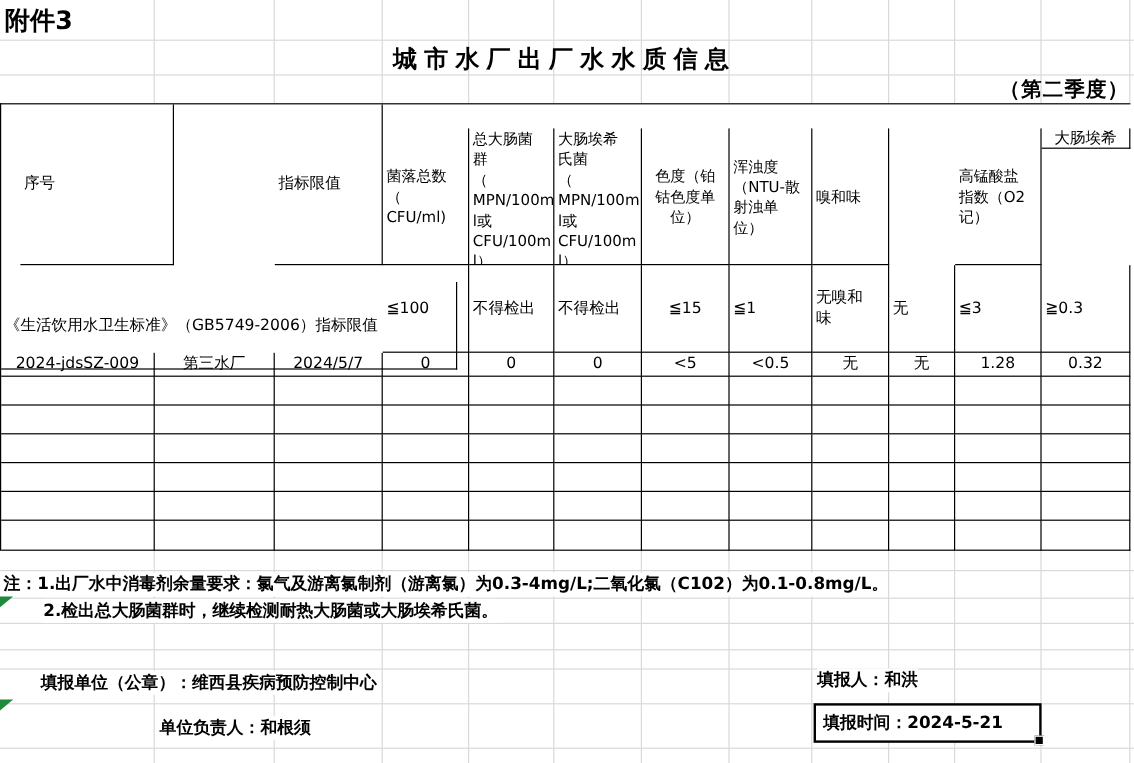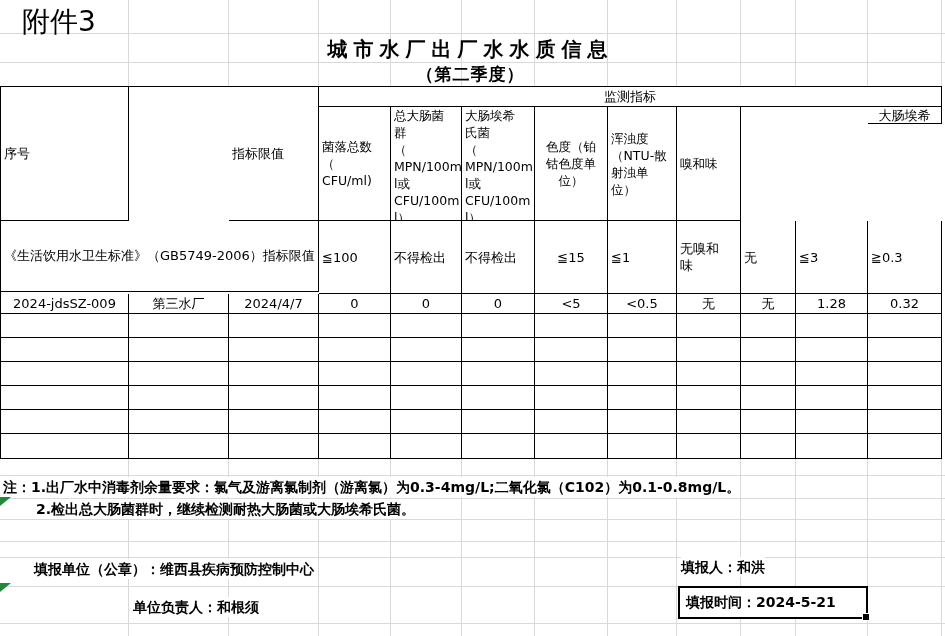--- a/index.html
+++ b/index.html
@@ -5,23 +5,23 @@
   html,body{margin:0;padding:0;}
   body{
     width:945px;height:636px;position:relative;background:#fff;
     font-family:"DejaVu Sans","Liberation Sans",sans-serif;color:#000;overflow:hidden;
   }
   .abs{position:absolute;}
   
   .vgrid{position:absolute;width:1px;background:#d9d9d9;z-index:0;}
   .hgrid{position:absolute;height:1px;left:0;width:945px;background:#d9d9d9;z-index:0;}
   
-  .attach{left:4px;top:3px;font-size:28px;font-weight:normal;z-index:2;margin-left:18px;}
+  .attach{left:4px;top:3px;font-size:21px;font-weight:bold;z-index:2;}
   .title{left:0;top:36px;width:941px;text-align:center;font-size:20px;font-weight:bold;letter-spacing:6px;z-index:2;}
-  .subtitle{left:0;top:63px;width:941px;text-align:center;font-size:17px;font-weight:bold;letter-spacing:1px;z-index:2;}
+  .subtitle{left:0;top:63px;width:941px;text-align:right;font-size:17px;font-weight:bold;letter-spacing:1px;z-index:2;}
   
   #tbl{left:0;top:86px;width:942px;height:373px;border-top:1px solid #000;border-left:1px solid #000;
        box-sizing:border-box;background:#fff;z-index:1;}
   .cell{position:absolute;box-sizing:border-box;border-right:1px solid #000;border-bottom:1px solid #000;
         display:flex;align-items:center;overflow:hidden;
         font-size:12.5px;line-height:17px;white-space:pre-line;padding:0 3px;}
   .vtop{align-items:flex-start;}
   .hcenter{justify-content:center;text-align:center;}
   .nowrap{white-space:nowrap;}
   .sz13{font-size:13px;}
@@ -37,23 +37,22 @@
 </style>
 </head>
 <body>
 
 <div class="abs attach">附件3</div>
 <div class="abs title">城市水厂出厂水水质信息</div>
 <div class="abs subtitle">（第二季度）</div>
 
 <div class="abs" id="tbl">
 
-  <div class="cell sz13" style="left:0;top:0;width:128px;height:134px">序号</div>
+  <div class="cell sz13" style="left:16px;top:0;width:128px;height:134px">序号</div>
   <div class="cell sz13" style="left:228px;top:0;width:90px;height:134px">指标限值</div>
-  <div class="cell sz13 hcenter" style="left:318px;top:0;width:623px;height:20px">监测指标</div>
   <div class="cell" style="left:318px;top:20px;width:72px;height:114px">菌落总数
 （
 CFU/ml)</div>
   <div class="cell vtop" style="left:390px;top:20px;width:71px;height:114px">总大肠菌
 群
 （
 MPN/100m
 l或
 CFU/100m
 l）</div>
@@ -65,37 +64,40 @@
 CFU/100m
 l）</div>
   <div class="cell hcenter" style="left:534px;top:20px;width:73px;height:114px">色度（铂
 钴色度单
 位）</div>
   <div class="cell" style="left:607px;top:20px;width:69px;height:114px">浑浊度
 （NTU-散
 射浊单
 位）</div>
   <div class="cell" style="left:676px;top:20px;width:64px;height:114px">嗅和味</div>
+  <div class="cell" style="left:795px;top:20px;width:72px;height:114px">高锰酸盐
+指数（O2
+记）</div>
   <div class="cell sz13 hcenter nowrap" style="left:867px;top:20px;width:74px;height:17px;padding:0">大肠埃希</div>
 
-  <div class="cell sz13" style="left:0;top:132px;width:318px;height:73px;line-height:19px;white-space:normal">《生活饮用水卫生标准》（GB5749-2006）指标限值</div>
+  <div class="cell sz13" style="left:0;top:148px;width:380px;height:73px;line-height:19px;white-space:normal">《生活饮用水卫生标准》（GB5749-2006）指标限值</div>
   <div class="cell sz13" style="left:318px;top:134px;width:72px;height:73px">≦100</div>
   <div class="cell sz13" style="left:390px;top:134px;width:71px;height:73px">不得检出</div>
   <div class="cell sz13" style="left:461px;top:134px;width:73px;height:73px">不得检出</div>
   <div class="cell sz13 hcenter" style="left:534px;top:134px;width:73px;height:73px">≦15</div>
   <div class="cell sz13" style="left:607px;top:134px;width:69px;height:73px">≦1</div>
   <div class="cell sz13" style="left:676px;top:134px;width:64px;height:73px">无嗅和
 味</div>
   <div class="cell sz13" style="left:740px;top:134px;width:55px;height:73px">无</div>
   <div class="cell sz13" style="left:795px;top:134px;width:72px;height:73px">≦3</div>
   <div class="cell sz13" style="left:867px;top:134px;width:74px;height:73px">≧0.3</div>
 
   <div class="cell sz13 hcenter nowrap" style="left:0;top:207px;width:128px;height:20px">2024-jdsSZ-009</div>
   <div class="cell sz13 hcenter nowrap" style="left:128px;top:207px;width:100px;height:20px">第三水厂</div>
-  <div class="cell sz13 hcenter nowrap" style="left:228px;top:207px;width:90px;height:20px">2024/4/7</div>
+  <div class="cell sz13 hcenter nowrap" style="left:228px;top:207px;width:90px;height:20px">2024/5/7</div>
   <div class="cell sz13 hcenter" style="left:318px;top:207px;width:72px;height:20px">0</div>
   <div class="cell sz13 hcenter" style="left:390px;top:207px;width:71px;height:20px">0</div>
   <div class="cell sz13 hcenter" style="left:461px;top:207px;width:73px;height:20px">0</div>
   <div class="cell sz13 hcenter" style="left:534px;top:207px;width:73px;height:20px">&lt;5</div>
   <div class="cell sz13 hcenter" style="left:607px;top:207px;width:69px;height:20px">&lt;0.5</div>
   <div class="cell sz13 hcenter" style="left:676px;top:207px;width:64px;height:20px">无</div>
   <div class="cell sz13 hcenter" style="left:740px;top:207px;width:55px;height:20px">无</div>
   <div class="cell sz13 hcenter" style="left:795px;top:207px;width:72px;height:20px">1.28</div>
   <div class="cell sz13 hcenter" style="left:867px;top:207px;width:74px;height:20px">0.32</div>
 

